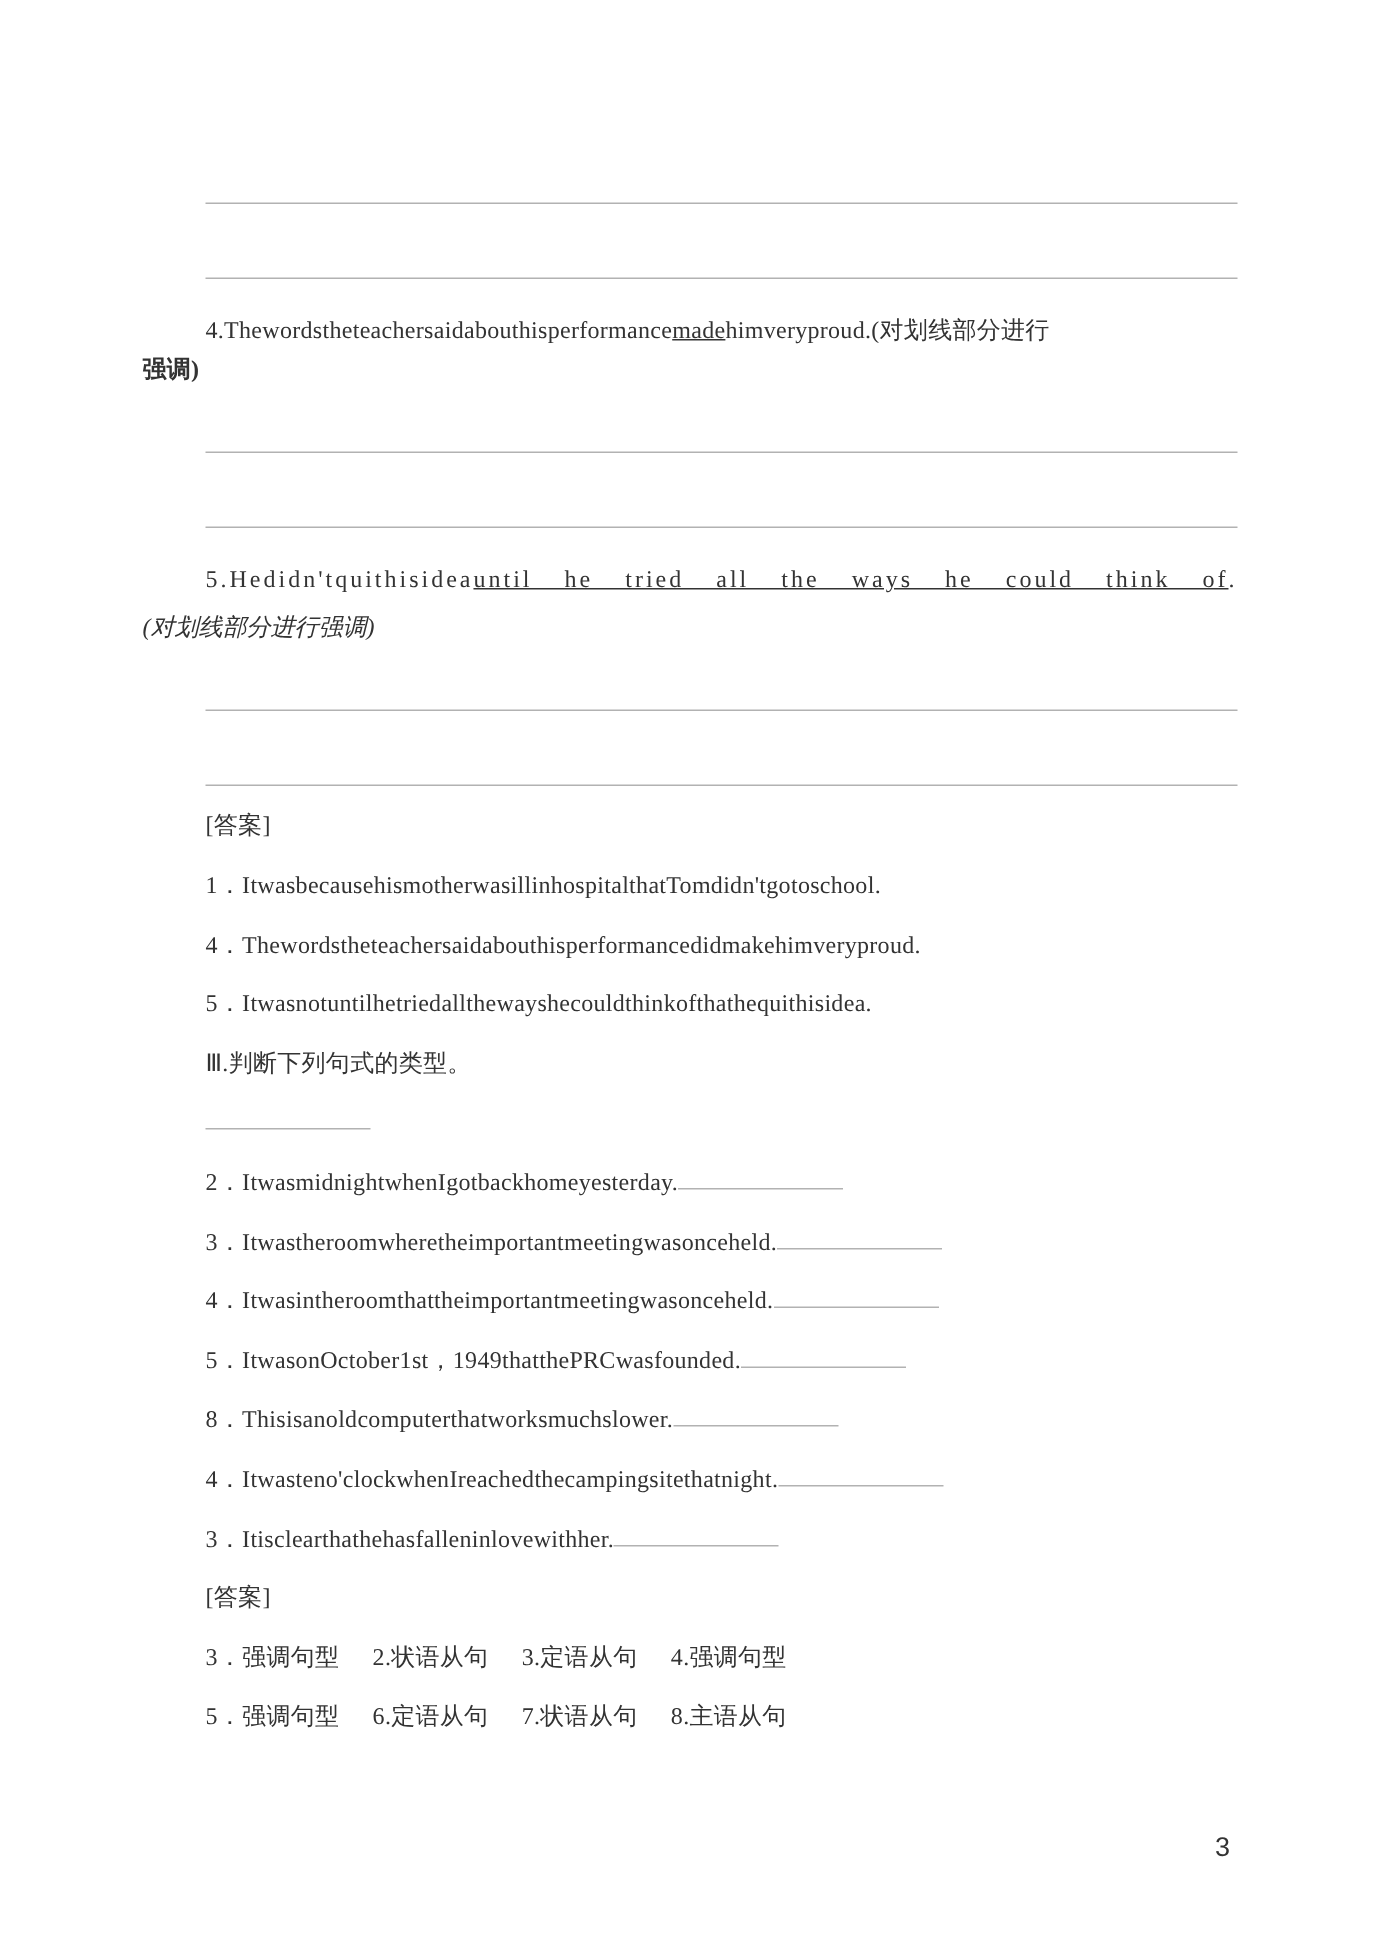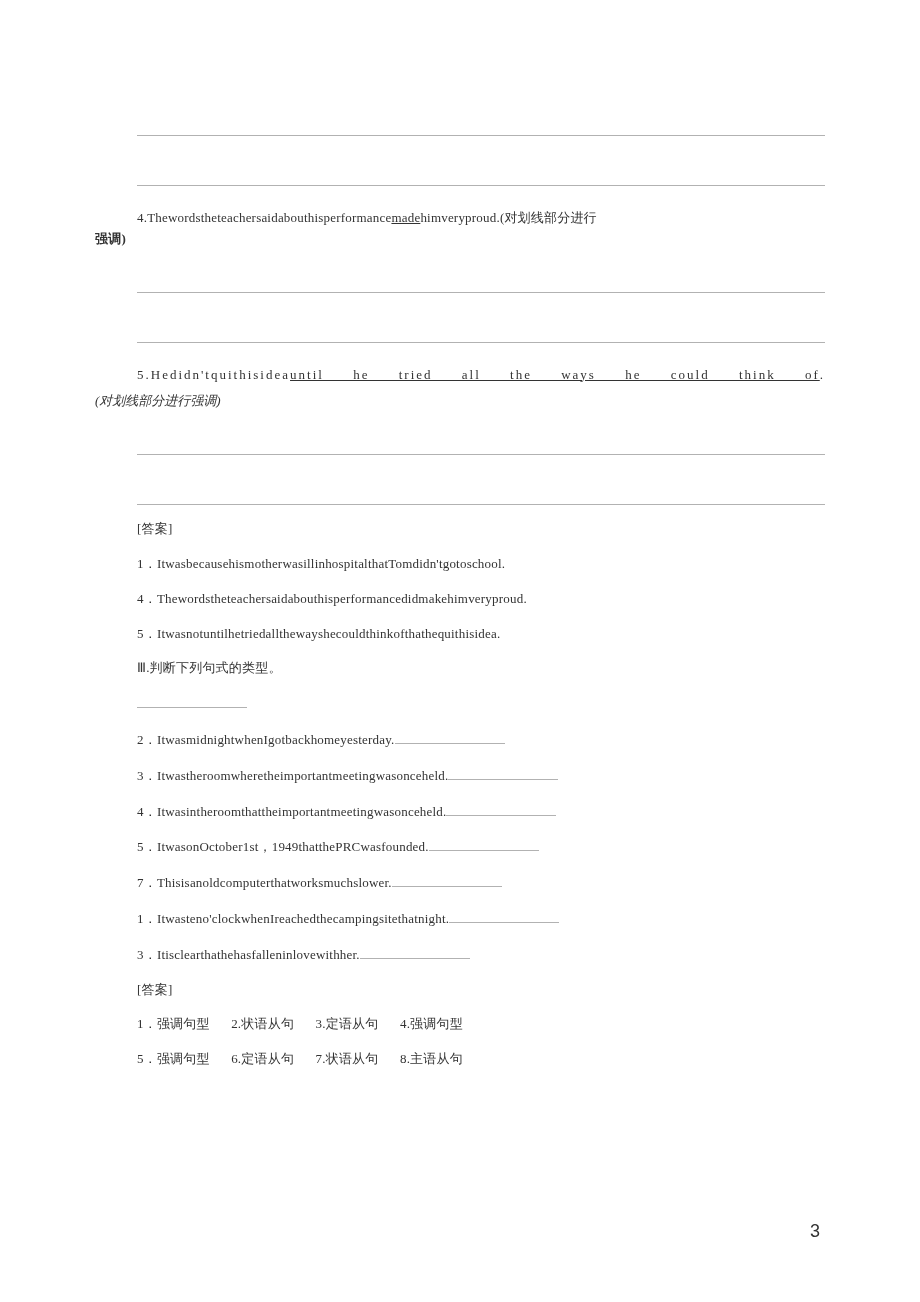--- a/index.html
+++ b/index.html
@@ -7,21 +7,21 @@
     background: #ffffff;
     font-family: "SimSun", "宋体", serif;
     width: 920px;
     height: 1302px;
     position: relative;
     box-sizing: border-box;
   }
   .page {
     padding: 115px 95px 0 95px;
     color: #333333;
-    font-size: 13px;
+    font-size: 16px;
     line-height: 1.6;
   }
   .blank-line {
     border-bottom: 1px solid #b2b2b2;
     margin: 0 0 0 42px;
     height: 20px;
     margin-bottom: 5px;
   }
   .blank-pair {
     margin-bottom: 22px;
@@ -116,28 +116,28 @@
   <p class="ans-line">4．Thewordstheteachersaidabouthisperformancedidmakehimveryproud.</p>
   <p class="ans-line">5．Itwasnotuntilhetriedallthewayshecouldthinkofthathequithisidea.</p>
 
   <p class="ans-line">Ⅲ.判断下列句式的类型。</p>
 
   <p class="ans-line"><span class="blank-short"></span></p>
   <p class="ans-line"><span>2．ItwasmidnightwhenIgotbackhomeyesterday.</span><span class="blank-short"></span></p>
   <p class="ans-line"><span>3．Itwastheroomwheretheimportantmeetingwasonceheld.</span><span class="blank-short"></span></p>
   <p class="ans-line"><span>4．Itwasintheroomthattheimportantmeetingwasonceheld.</span><span class="blank-short"></span></p>
   <p class="ans-line"><span>5．ItwasonOctober1st，1949thatthePRCwasfounded.</span><span class="blank-short"></span></p>
-  <p class="ans-line"><span>7．Thisisanoldcomputerthatworksmuchslower.</span><span class="blank-short"></span></p>
-  <p class="ans-line"><span>1．Itwasteno'clockwhenIreachedthecampingsitethatnight.</span><span class="blank-short"></span></p>
+  <p class="ans-line"><span>8．Thisisanoldcomputerthatworksmuchslower.</span><span class="blank-short"></span></p>
+  <p class="ans-line"><span>4．Itwasteno'clockwhenIreachedthecampingsitethatnight.</span><span class="blank-short"></span></p>
   <p class="ans-line"><span>3．Itisclearthathehasfalleninlovewithher.</span><span class="blank-short"></span></p>
 
   <p class="ans-line">[答案]</p>
 
   <div class="row-inline">
-    <span class="cell">1．强调句型</span>
+    <span class="cell">3．强调句型</span>
     <span class="cell">2.状语从句</span>
     <span class="cell">3.定语从句</span>
     <span class="cell">4.强调句型</span>
   </div>
   <div class="row-inline">
     <span class="cell">5．强调句型</span>
     <span class="cell">6.定语从句</span>
     <span class="cell">7.状语从句</span>
     <span class="cell">8.主语从句</span>
   </div>

